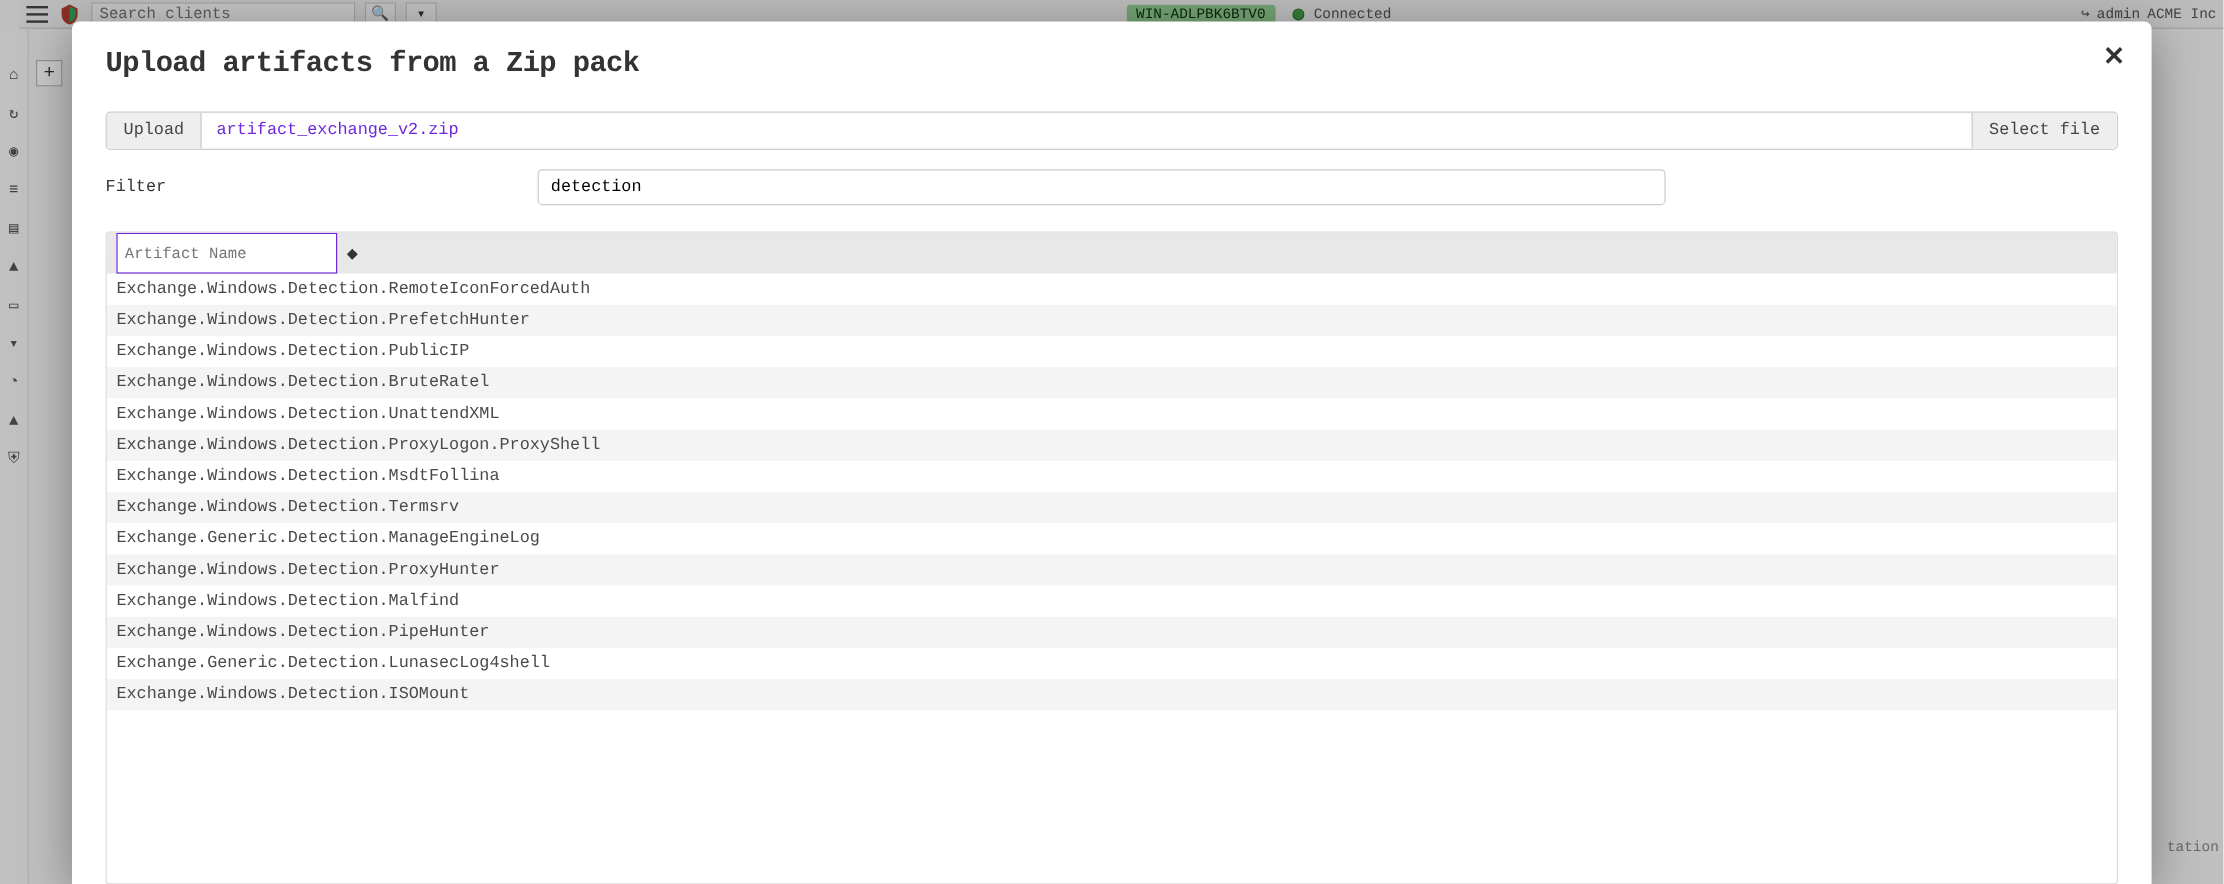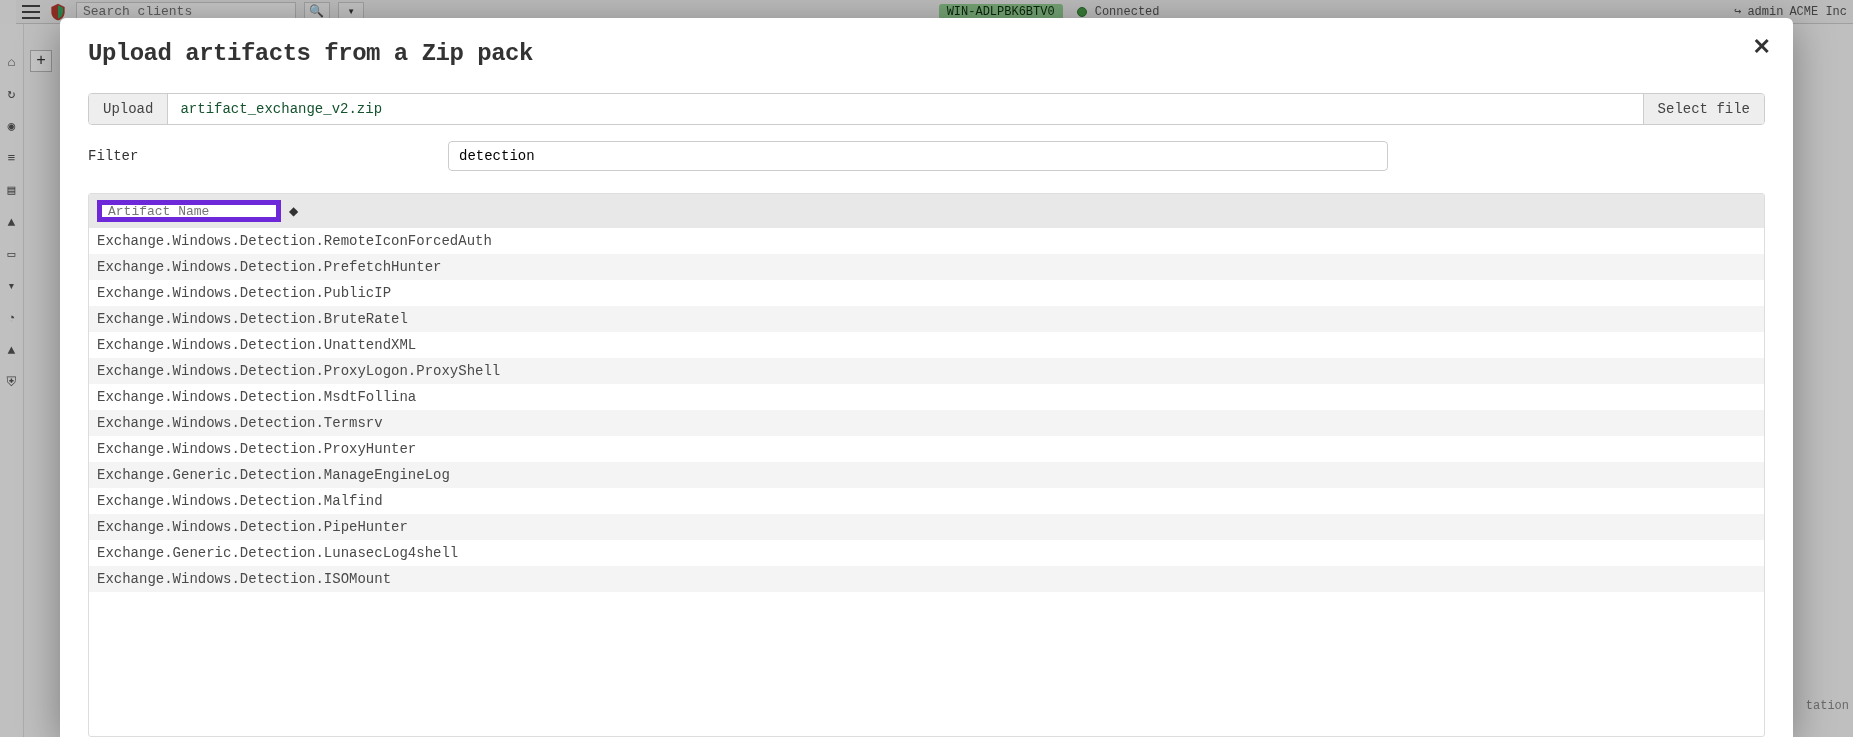--- a/index.html
+++ b/index.html
@@ -157,21 +157,21 @@
     background: #eee;
     border-right: 1px solid #ccc;
     padding: 0 14px;
     display: flex; align-items: center;
     color: #444;
   }
   .upload-filename {
     flex: 1;
     padding: 0 12px;
     display: flex; align-items: center;
-    color: #14532d;
+    color: #6d28d9;
   }
   .select-file-btn {
     background: #eee;
     border-left: 1px solid #ccc;
     padding: 0 14px;
     display: flex; align-items: center;
     color: #444;
     cursor: pointer;
   }
 
@@ -203,23 +203,23 @@
   }
   .table-header {
     background: #e8e8e8;
     height: 34px;
     display: flex;
     align-items: center;
     padding: 0 8px;
     gap: 8px;
   }
   .header-filter {
-    height: 22px;
+    height: 34px;
     width: 184px;
-    border: 5px solid #6d28d9;
+    border: 1px solid #6d28d9;
     background: #fff;
     padding: 0 6px;
     font-family: inherit;
     font-size: 13px;
     color: #999;
   }
   .sort-icon {
     font-size: 12px;
     color: #333;
     cursor: pointer;
@@ -331,21 +331,21 @@
     <div class="table-body" id="artifact-rows">
 
     <div class="table-row">Exchange.Windows.Detection.RemoteIconForcedAuth</div>
         <div class="table-row">Exchange.Windows.Detection.PrefetchHunter</div>
         <div class="table-row">Exchange.Windows.Detection.PublicIP</div>
         <div class="table-row">Exchange.Windows.Detection.BruteRatel</div>
         <div class="table-row">Exchange.Windows.Detection.UnattendXML</div>
         <div class="table-row">Exchange.Windows.Detection.ProxyLogon.ProxyShell</div>
         <div class="table-row">Exchange.Windows.Detection.MsdtFollina</div>
         <div class="table-row">Exchange.Windows.Detection.Termsrv</div>
+        <div class="table-row">Exchange.Generic.Detection.ManageEngineLog</div>
         <div class="table-row">Exchange.Windows.Detection.ProxyHunter</div>
-        <div class="table-row">Exchange.Generic.Detection.ManageEngineLog</div>
         <div class="table-row">Exchange.Windows.Detection.Malfind</div>
         <div class="table-row">Exchange.Windows.Detection.PipeHunter</div>
         <div class="table-row">Exchange.Generic.Detection.LunasecLog4shell</div>
         <div class="table-row">Exchange.Windows.Detection.ISOMount</div>
       </div>
   </div>
 </div>
 
 </body></html>

